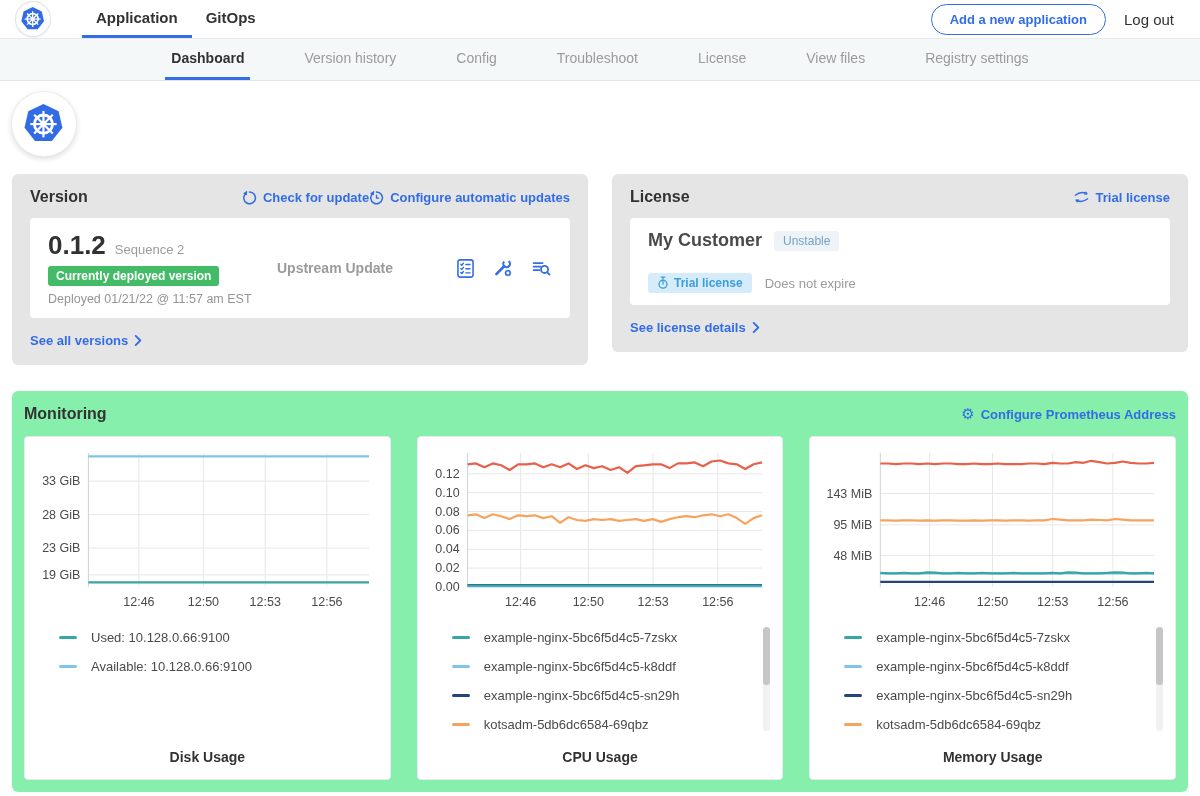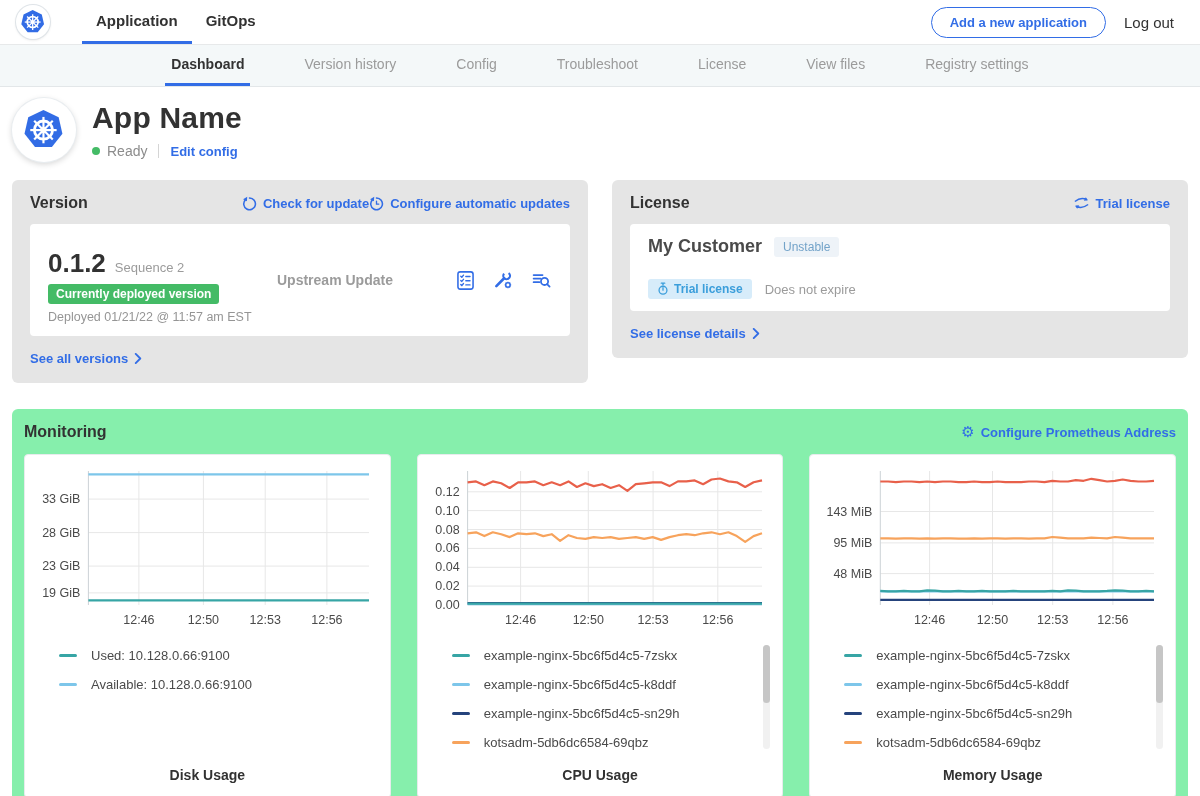--- a/index.html
+++ b/index.html
@@ -1,20 +1,20 @@
 <!DOCTYPE html>
 <html><head>
 <meta charset="utf-8">
 <style>
   * { margin:0; padding:0; box-sizing:border-box; }
   body { background:#fff; font-family:"Liberation Sans", sans-serif; }
   .page { width:1200px; height:796px; background:#fff; overflow:hidden; position:relative; }
 
   
-  .topnav { height:45px; display:flex; align-items:stretch; border-bottom:1px solid #e7e9ea; padding-left:16px; }
+  .topnav { height:39px; display:flex; align-items:stretch; border-bottom:1px solid #e7e9ea; padding-left:16px; }
   .nav-logo { align-self:center; width:34px; height:34px; border-radius:50%; background:#fff;
               box-shadow:0 0 0 1px #dfe4e8, 0 1px 3px rgba(0,0,0,.12);
               display:flex; align-items:center; justify-content:center; margin-right:32px; }
   .topnav-tabs { display:flex; }
   .topnav-tab { display:flex; align-items:center; padding:0 14px; font-size:15px; font-weight:700; color:#323232;
                 border-bottom:3px solid transparent; cursor:pointer; }
   .topnav-tab.active { border-bottom-color:#326de6; }
   .topnav-right { margin-left:auto; display:flex; align-items:center; gap:18px; padding-right:26px; }
   .add-app-btn { background:#fff; border:1px solid #326de6; color:#326de6; font-family:inherit;
                  font-size:13px; font-weight:700; padding:7px 18px; border-radius:16px; cursor:pointer; }
@@ -43,21 +43,21 @@
   .main { padding:0 12px; }
   .cards-row { display:flex; gap:24px; margin-top:4px; align-items:flex-start; }
   .card { background:#e5e5e5; border-radius:6px; padding:14px 18px 16px; flex:1; }
   .card-header { display:flex; align-items:center; margin-bottom:12px; }
   .card-title { font-size:16px; font-weight:700; color:#323232; }
   .card-actions { margin-left:auto; display:flex; }
   .inner-box { background:#fff; border-radius:4px; padding:12px 18px; }
   .version-box { display:flex; align-items:center; }
   .v-left { width:215px; flex:none; }
   .v-num-row { display:flex; align-items:baseline; }
-  .v-num { font-size:26px; font-weight:700; color:#323232;margin-top:12px; }
+  .v-num { font-size:26px; font-weight:700; color:#323232; }
   .v-seq { font-size:13px; color:#9b9b9b; margin-left:9px; }
   .deploy-badge { display:inline-block; background:#44bb66; color:#fff; font-size:12px; font-weight:700;
                   padding:3px 8px; border-radius:3px; margin:5px 0 6px; }
   .v-deployed { font-size:12.5px; color:#959595; }
   .v-source { flex:1; font-size:14px; color:#9b9b9b; font-weight:700; padding-left:14px; }
   .v-icons { display:flex; gap:17px; color:#326de6; align-items:center; }
   .v-icons span { cursor:pointer; display:flex; }
   .see-link { margin-top:13px; }
   .cust-row { display:flex; align-items:center; }
   .cust-name { font-size:18px; font-weight:700; color:#4a4a4a; }
@@ -128,29 +128,20 @@
         <polygon points="9,0 16.03,3.39 17.77,11 12.9,17.1 5.1,17.1 0.23,11 1.97,3.39" fill="#326ce5"></polygon>
         <g stroke="#fff" stroke-width="1">
           <line x1="9" y1="3.2" x2="9" y2="15.4"></line>
             <line x1="2.9" y1="9.3" x2="15.1" y2="9.3"></line>
           <line x1="4.7" y1="5" x2="13.3" y2="13.6"></line>
             <line x1="13.3" y1="5" x2="4.7" y2="13.6"></line>
         </g>
         <circle cx="9" cy="9.3" r="4.2" fill="none" stroke="#fff" stroke-width="1.3"></circle>
         <circle cx="9" cy="9.3" r="1.4" fill="#fff"></circle>
       </svg>
-    </div>
-    <div class="app-head-text">
-      <div class="app-name">App Name</div>
-      <div class="app-status-row">
-        <span class="status-dot"></span>
-        <span class="status-text">Ready</span>
-        <span class="vdivider"></span>
-        <span class="blue-link">Edit config</span>
-      </div>
     </div>
   </section>
 
   <div class="main">
     <div class="cards-row">
 
       <div class="card">
         <div class="card-header">
           <div class="card-title">Version</div>
           <div class="card-actions">

